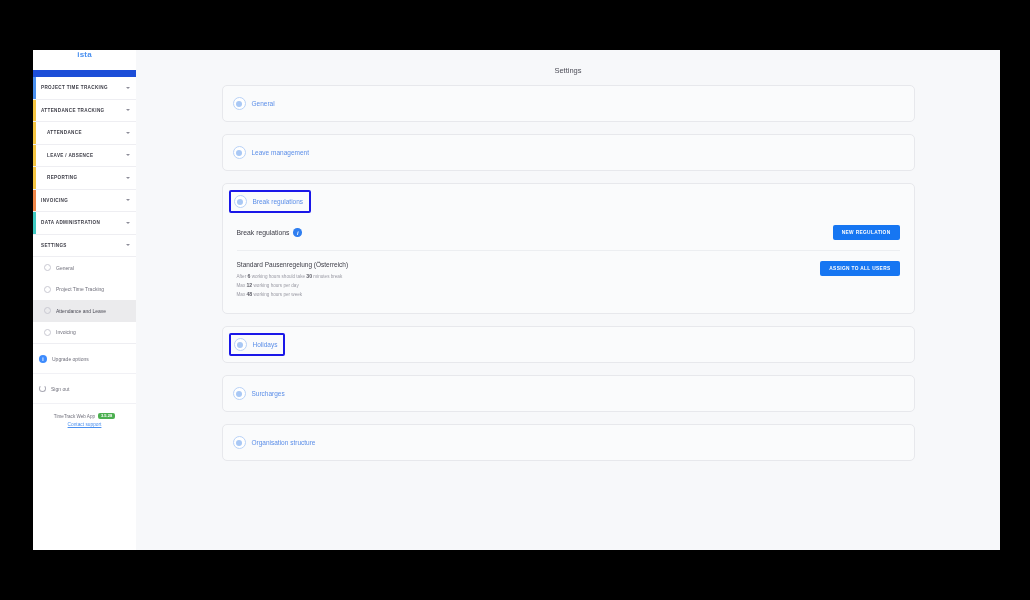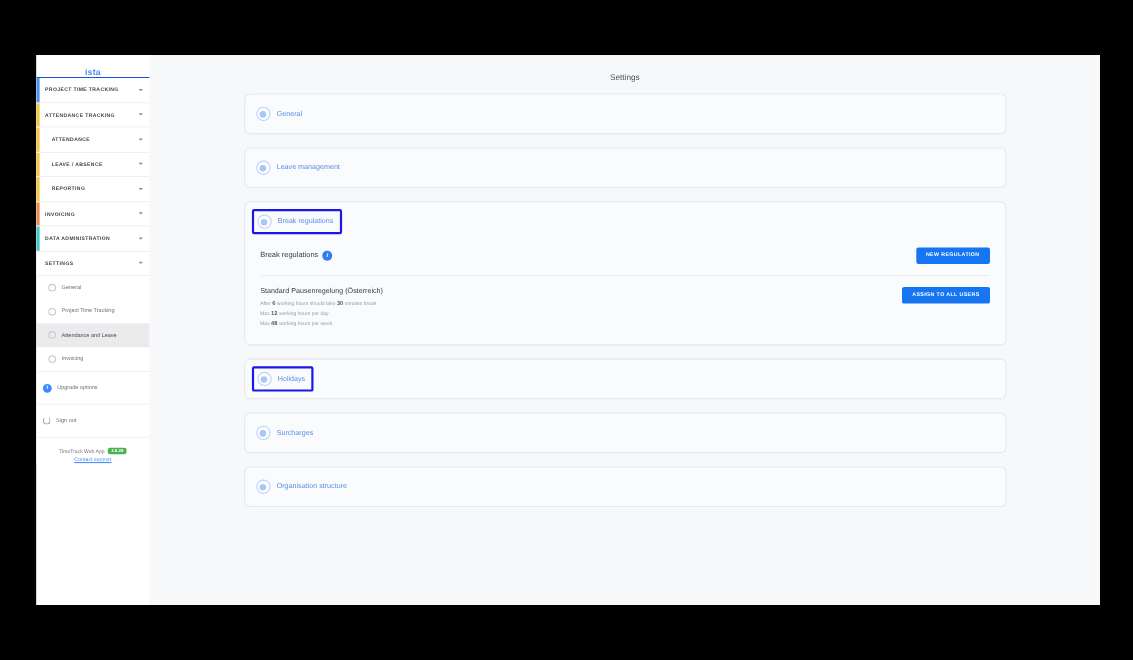--- a/index.html
+++ b/index.html
@@ -27,23 +27,23 @@
     left: 0;
     top: 0;
     width: 103px;
     height: 500px;
     background: #ffffff;
     box-sizing: border-box;
   }
   .logo-wrap {
     height: 20px;
     display: flex;
-    align-items: flex-end;
+    align-items: flex-start;
     justify-content: center;
-    border-bottom: 1px solid #1d4ed8;
+    border-bottom: 7px solid #1d4ed8;
   }
   .logo-text {
     color: #4a90f0;
     font-size: 8px;
     font-weight: bold;
     letter-spacing: .2px;
   }
   .nav-group {
     position: relative;
     border-bottom: 1px solid #eeeef2;

